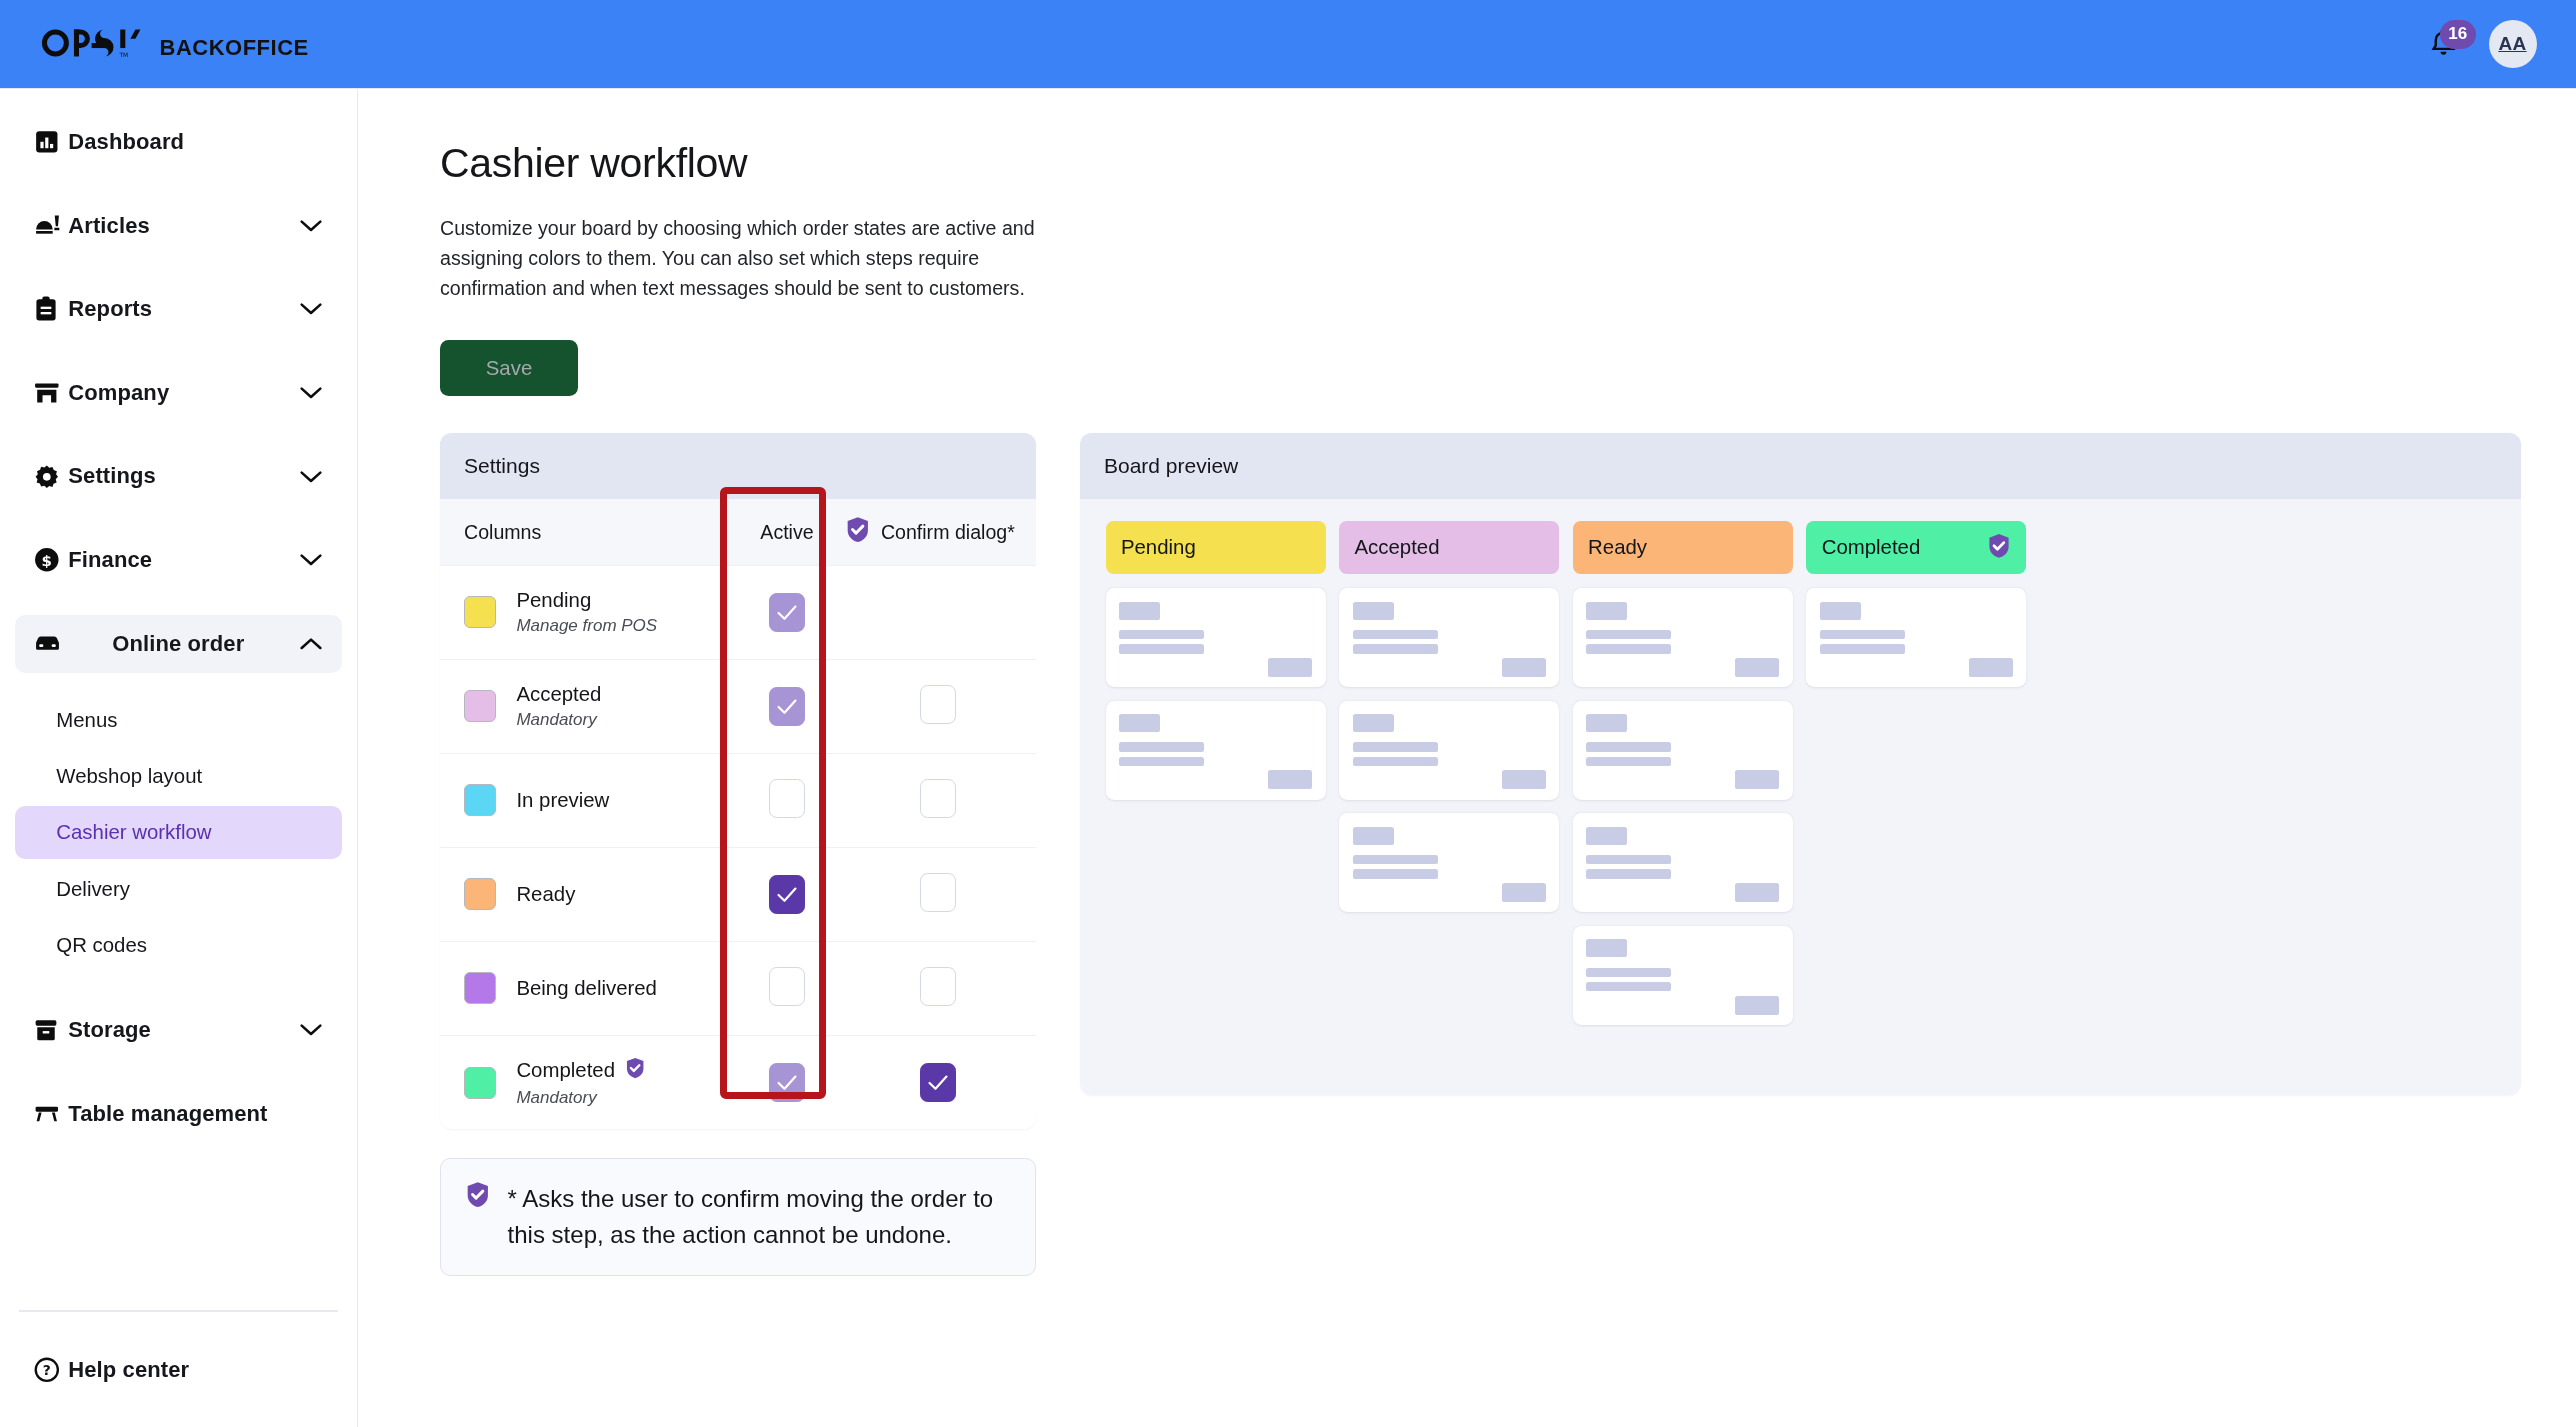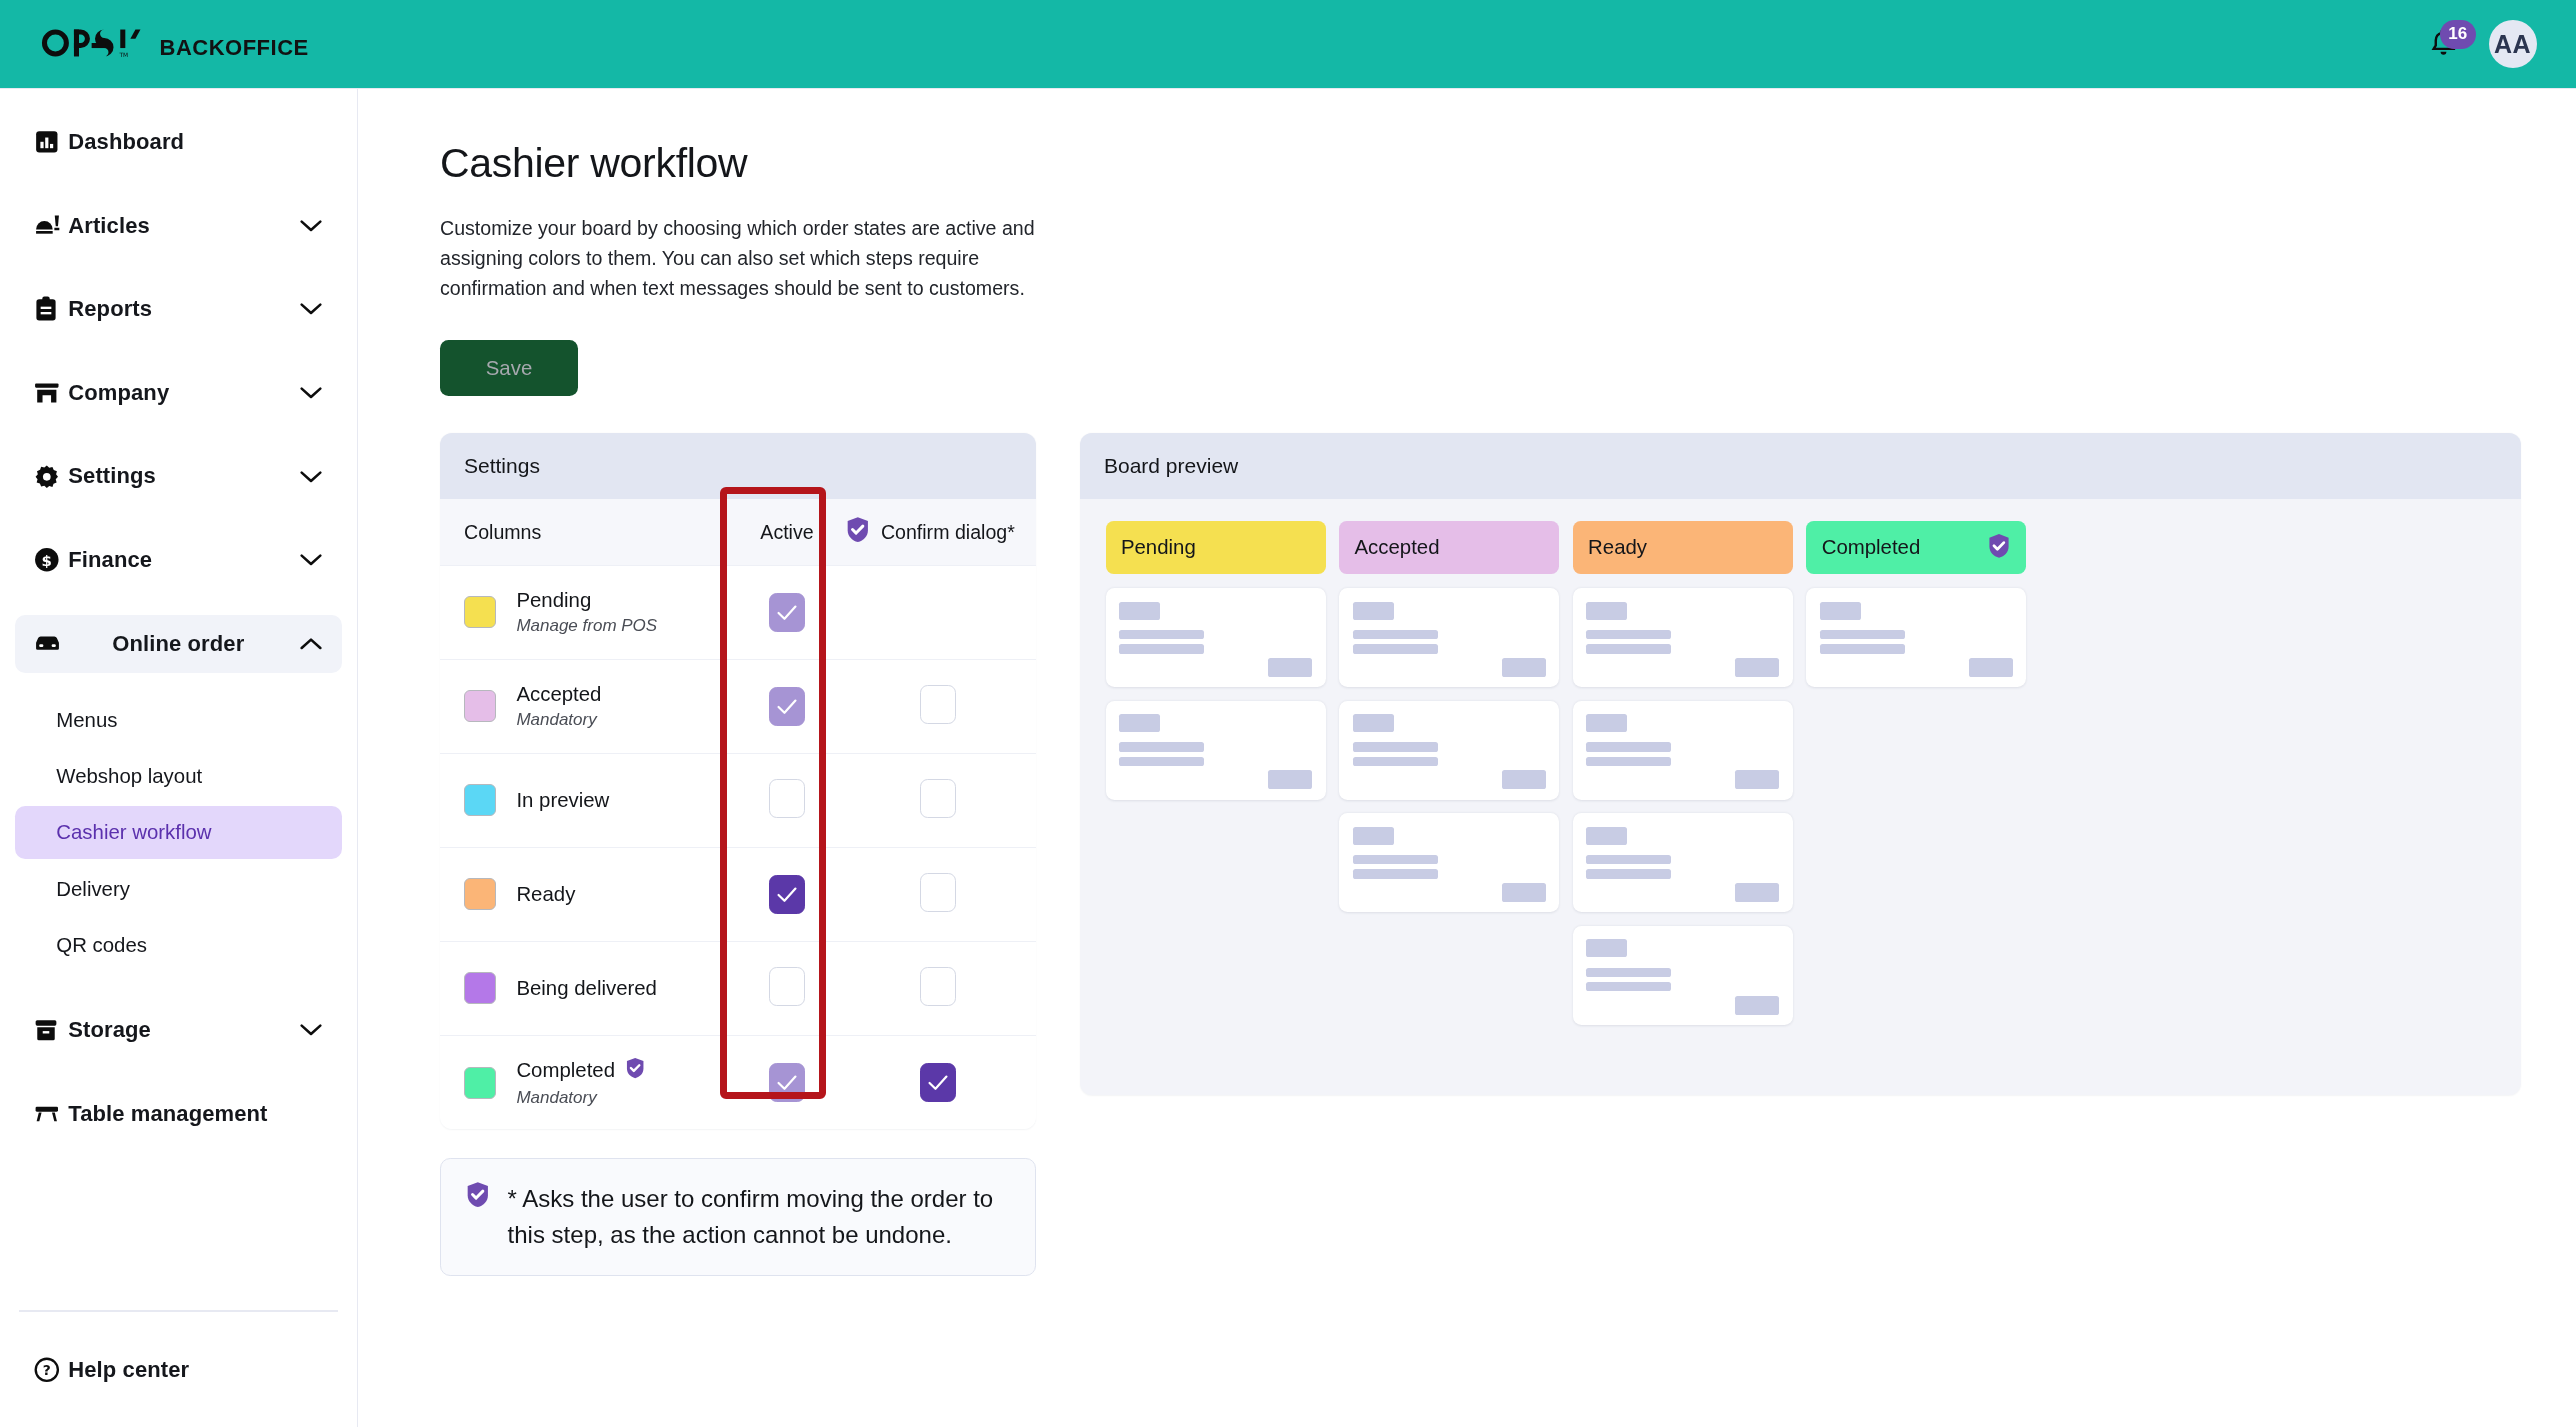--- a/index.html
+++ b/index.html
@@ -7,21 +7,21 @@
     width: 2576px; height: 1428px;
     background: #ffffff;
     font-family: "Liberation Sans", sans-serif;
     overflow: hidden;
   }
   .app { position: relative; width: 2576px; height: 1428px; display: flex; flex-direction: column; }
 
   
   .topbar {
     height: 89px; flex: 0 0 89px;
-    background: #14b8a6;
+    background: #3b82f6;
     border-bottom: 1.7px solid #e7e9f2;
     display: flex; align-items: center; justify-content: space-between;
     padding: 0 31px 0 39px;
     gap: 28px;
   }
   .brand { display: flex; align-items: flex-end; gap: 8.5px; }
   .brand-mark { display: block; }
   .brand-name {
     font-size: 22px; font-weight: 700; letter-spacing: 0.5px;
     color: #121212; line-height: 1; padding-bottom: 2.6px;
@@ -32,21 +32,21 @@
     position: absolute; top: -6px; left: 15.3px;
     min-width: 36px; height: 29px; padding: 0 7.7px;
     background: #6f4bb0; color: #fff; border-radius: 14.5px;
     font-size: 17px; font-weight: 700;
     display: flex; align-items: center; justify-content: center;
   }
   .avatar {
     width: 48px; height: 48px; border-radius: 50%;
     background: #e4e8f3; color: #2b3550;
     display: flex; align-items: center; justify-content: center;
-    font-size: 25px; font-weight: 600; letter-spacing: 0.4px;
+    font-size: 19px; font-weight: 600; letter-spacing: 0.4px; text-decoration: underline;
   }
 
   
   .body { flex: 1; display: flex; min-height: 0; }
 
   
   .sidebar {
     width: 358px; flex: 0 0 358px;
     background: #ffffff;
     border-right: 1.7px solid #e7e9f2;

